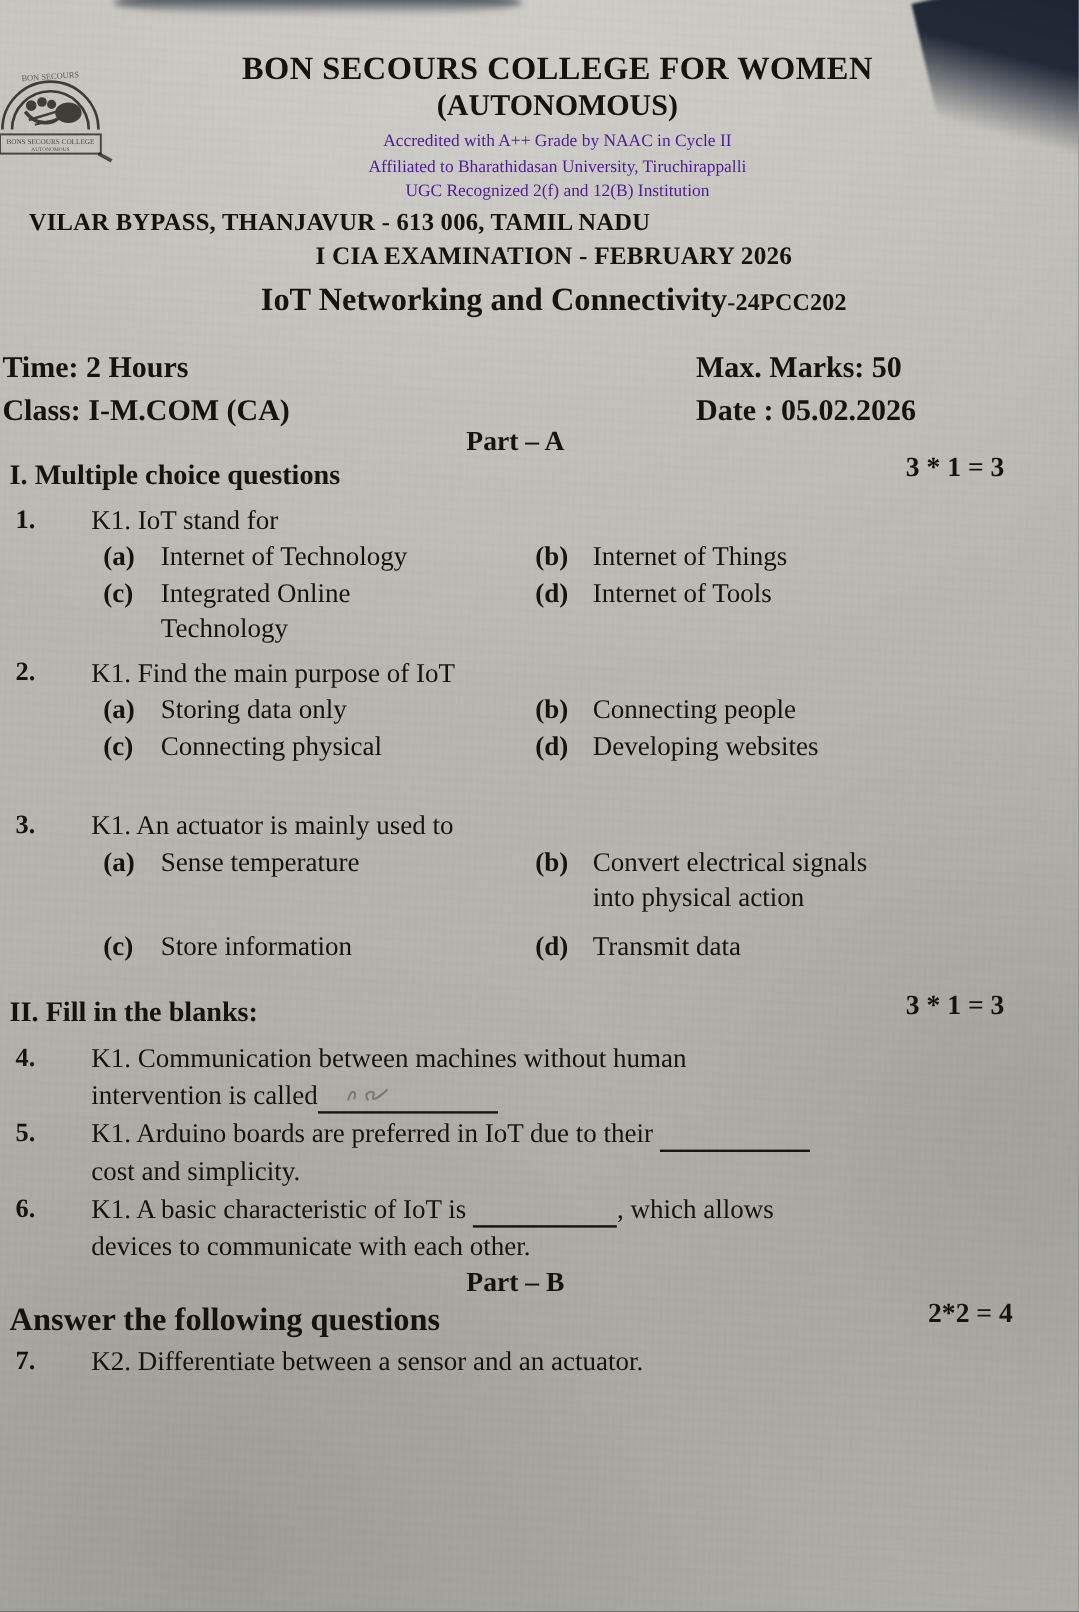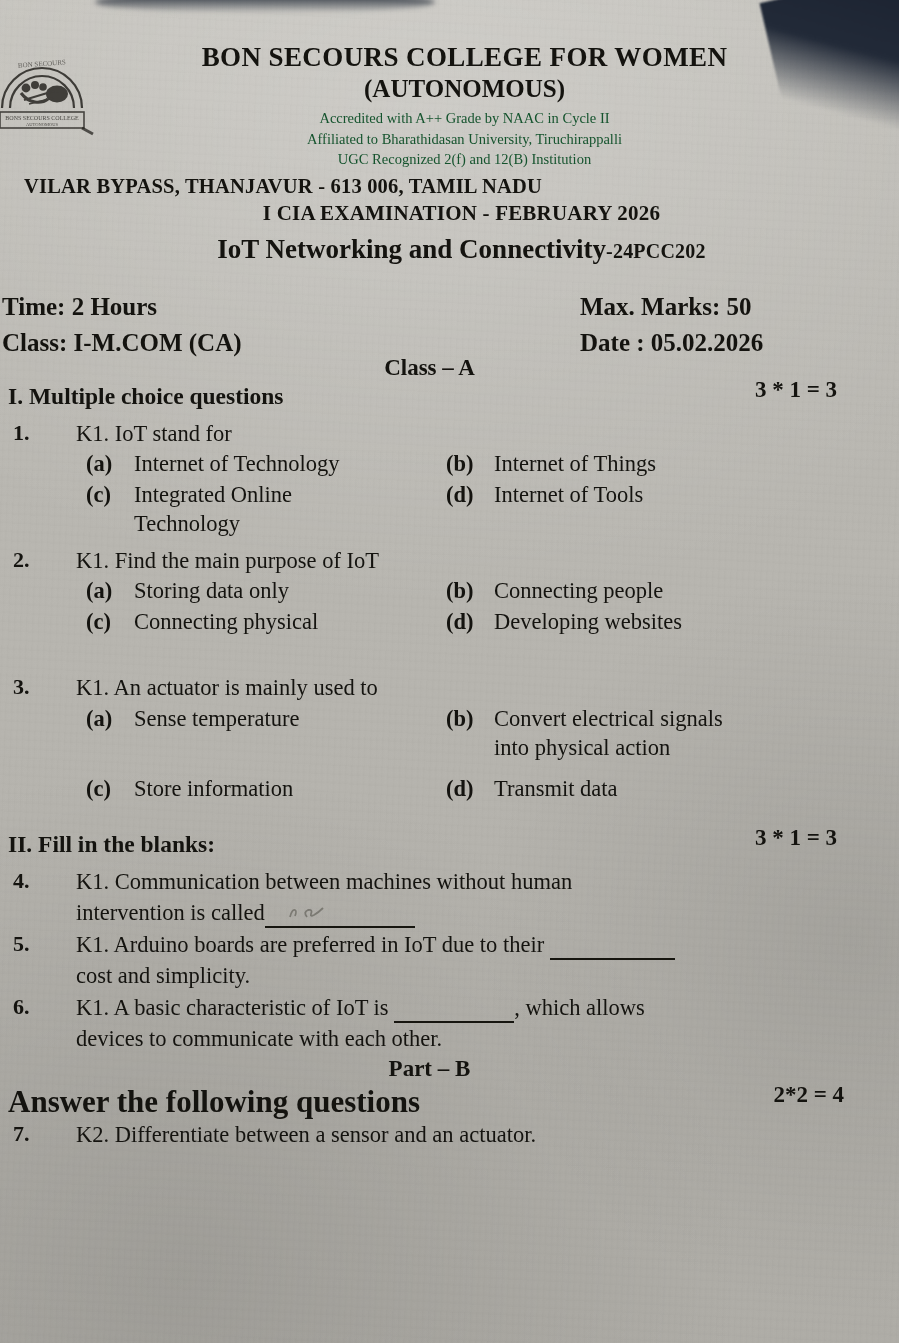--- a/index.html
+++ b/index.html
@@ -84,21 +84,21 @@
     font-size: 25px;
     padding-left: 30px;
     line-height: 1.2;
     margin-top: 2px;
   }
   .accred {
     text-align: center;
     font-size: 14.5px;
     padding-left: 30px;
     line-height: 1.42;
-    color: #14532d;
+    color: #4c1d95;
     margin-top: 4px;
   }
   .address {
     text-align: left;
     font-weight: bold;
     font-size: 20.5px;
     padding-left: 24px;
     margin-top: 5px;
     letter-spacing: .2px;
   }
@@ -203,21 +203,21 @@
     height: 20px;
     opacity: .55;
   }
   .answer-head {
     position: relative;
     height: 34px;
     margin-top: 2px;
   }
   .answer-head .t {
     position: absolute; left: 8px; top: 0;
-    font-weight: bold; font-size: 31px;
+    font-weight: bold; font-size: 27px;
   }
 </style>
 </head>
 <body>
 
 <div class="page">
   <div class="paper-base"></div>
   <div class="paper-grain"></div>
   <div class="dark-corner"></div>
   <div class="dark-top-streak"></div>
@@ -269,21 +269,21 @@
       <div class="left">
         <div>Time: 2 Hours</div>
         <div>Class: I-M.COM (CA)</div>
       </div>
       <div class="right">
         <div>Max. Marks: 50</div>
         <div>Date : 05.02.2026</div>
       </div>
     </div>
 
-    <div class="part-head">Class – A</div>
+    <div class="part-head">Part – A</div>
 
     <div class="sec-row">
       <div class="sec-title">I. Multiple choice questions</div>
       <div class="sec-marks">3 * 1 = 3</div>
     </div>
 
     <div class="q">
       <span class="num">1.</span>
       <div class="stem">
         <span>K1.</span>

